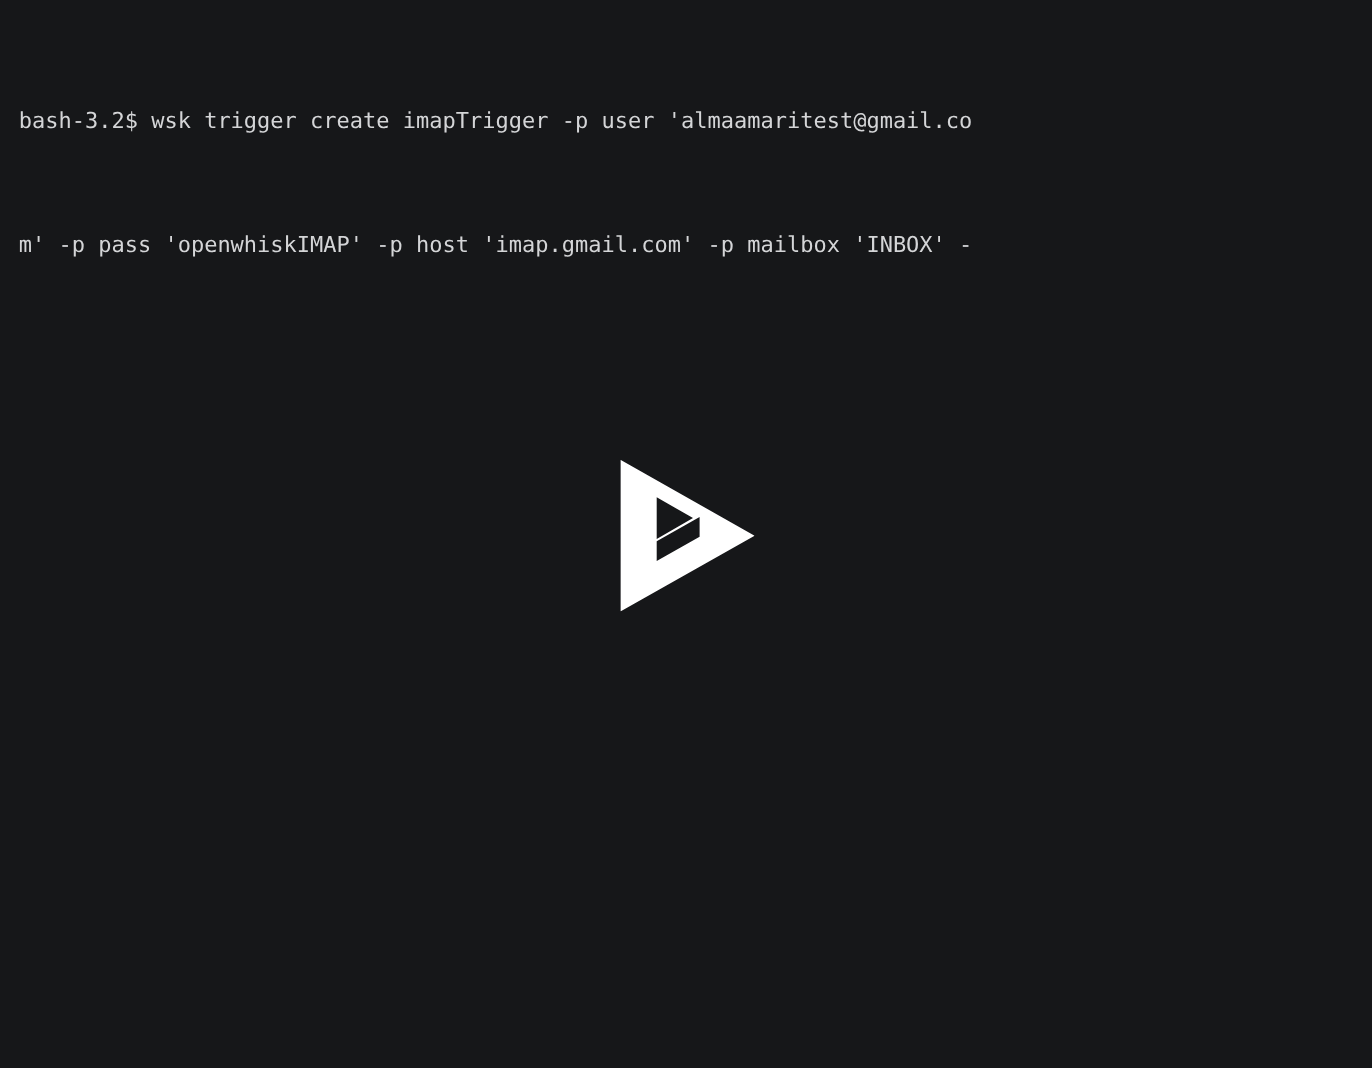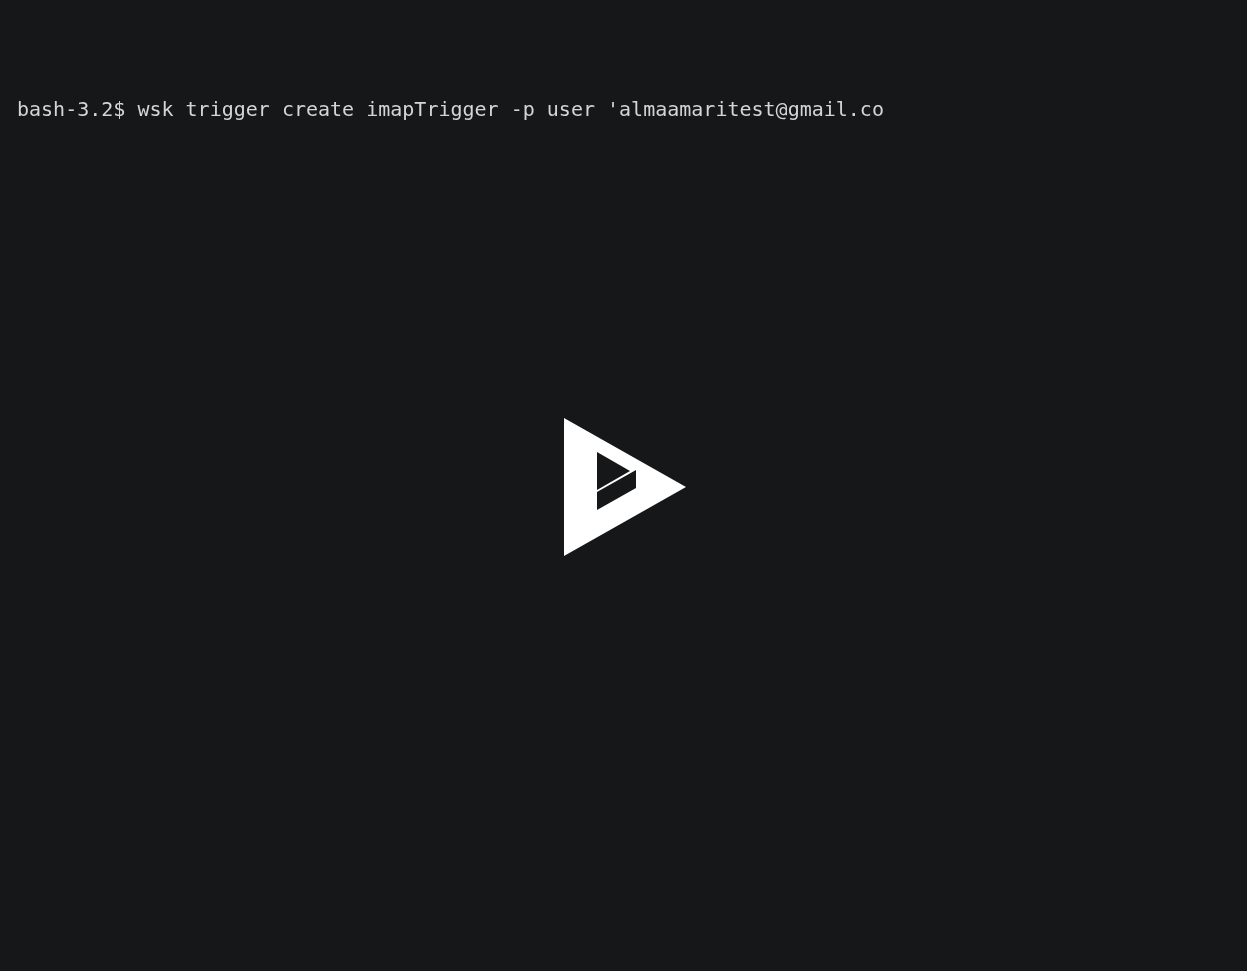--- a/index.html
+++ b/index.html
@@ -65,20 +65,21 @@
     margin-top: 2px;
   }
 </style>
 </head>
 <body>
 
 <div class="player" style="background: rgb(22, 23, 25);">
 
   <div class="terminal" style="color: rgb(212, 213, 215);">
     <div class="term-line">bash-3.2$ wsk trigger create imapTrigger -p user 'almaamaritest@gmail.co</div>
+    <div class="term-line">m' -p pass 'openwhiskIMAP' -p host 'imap.gmail.com' -p mailbox 'INBOX' -</div>
   </div>
 
   <div class="play-overlay">
     <svg class="play-button" viewBox="0 0 122 138" xmlns="http://www.w3.org/2000/svg" role="img">
       <title>Play</title>
       <path fill="#ffffff" fill-rule="evenodd" clip-rule="evenodd" d="M0 0 L122 69 L0 138 Z
                M33 34 L33 72 L66 53 Z
                M33 92 L33 74 L72 52 L72 70 Z"></path>
     </svg>
   </div>

